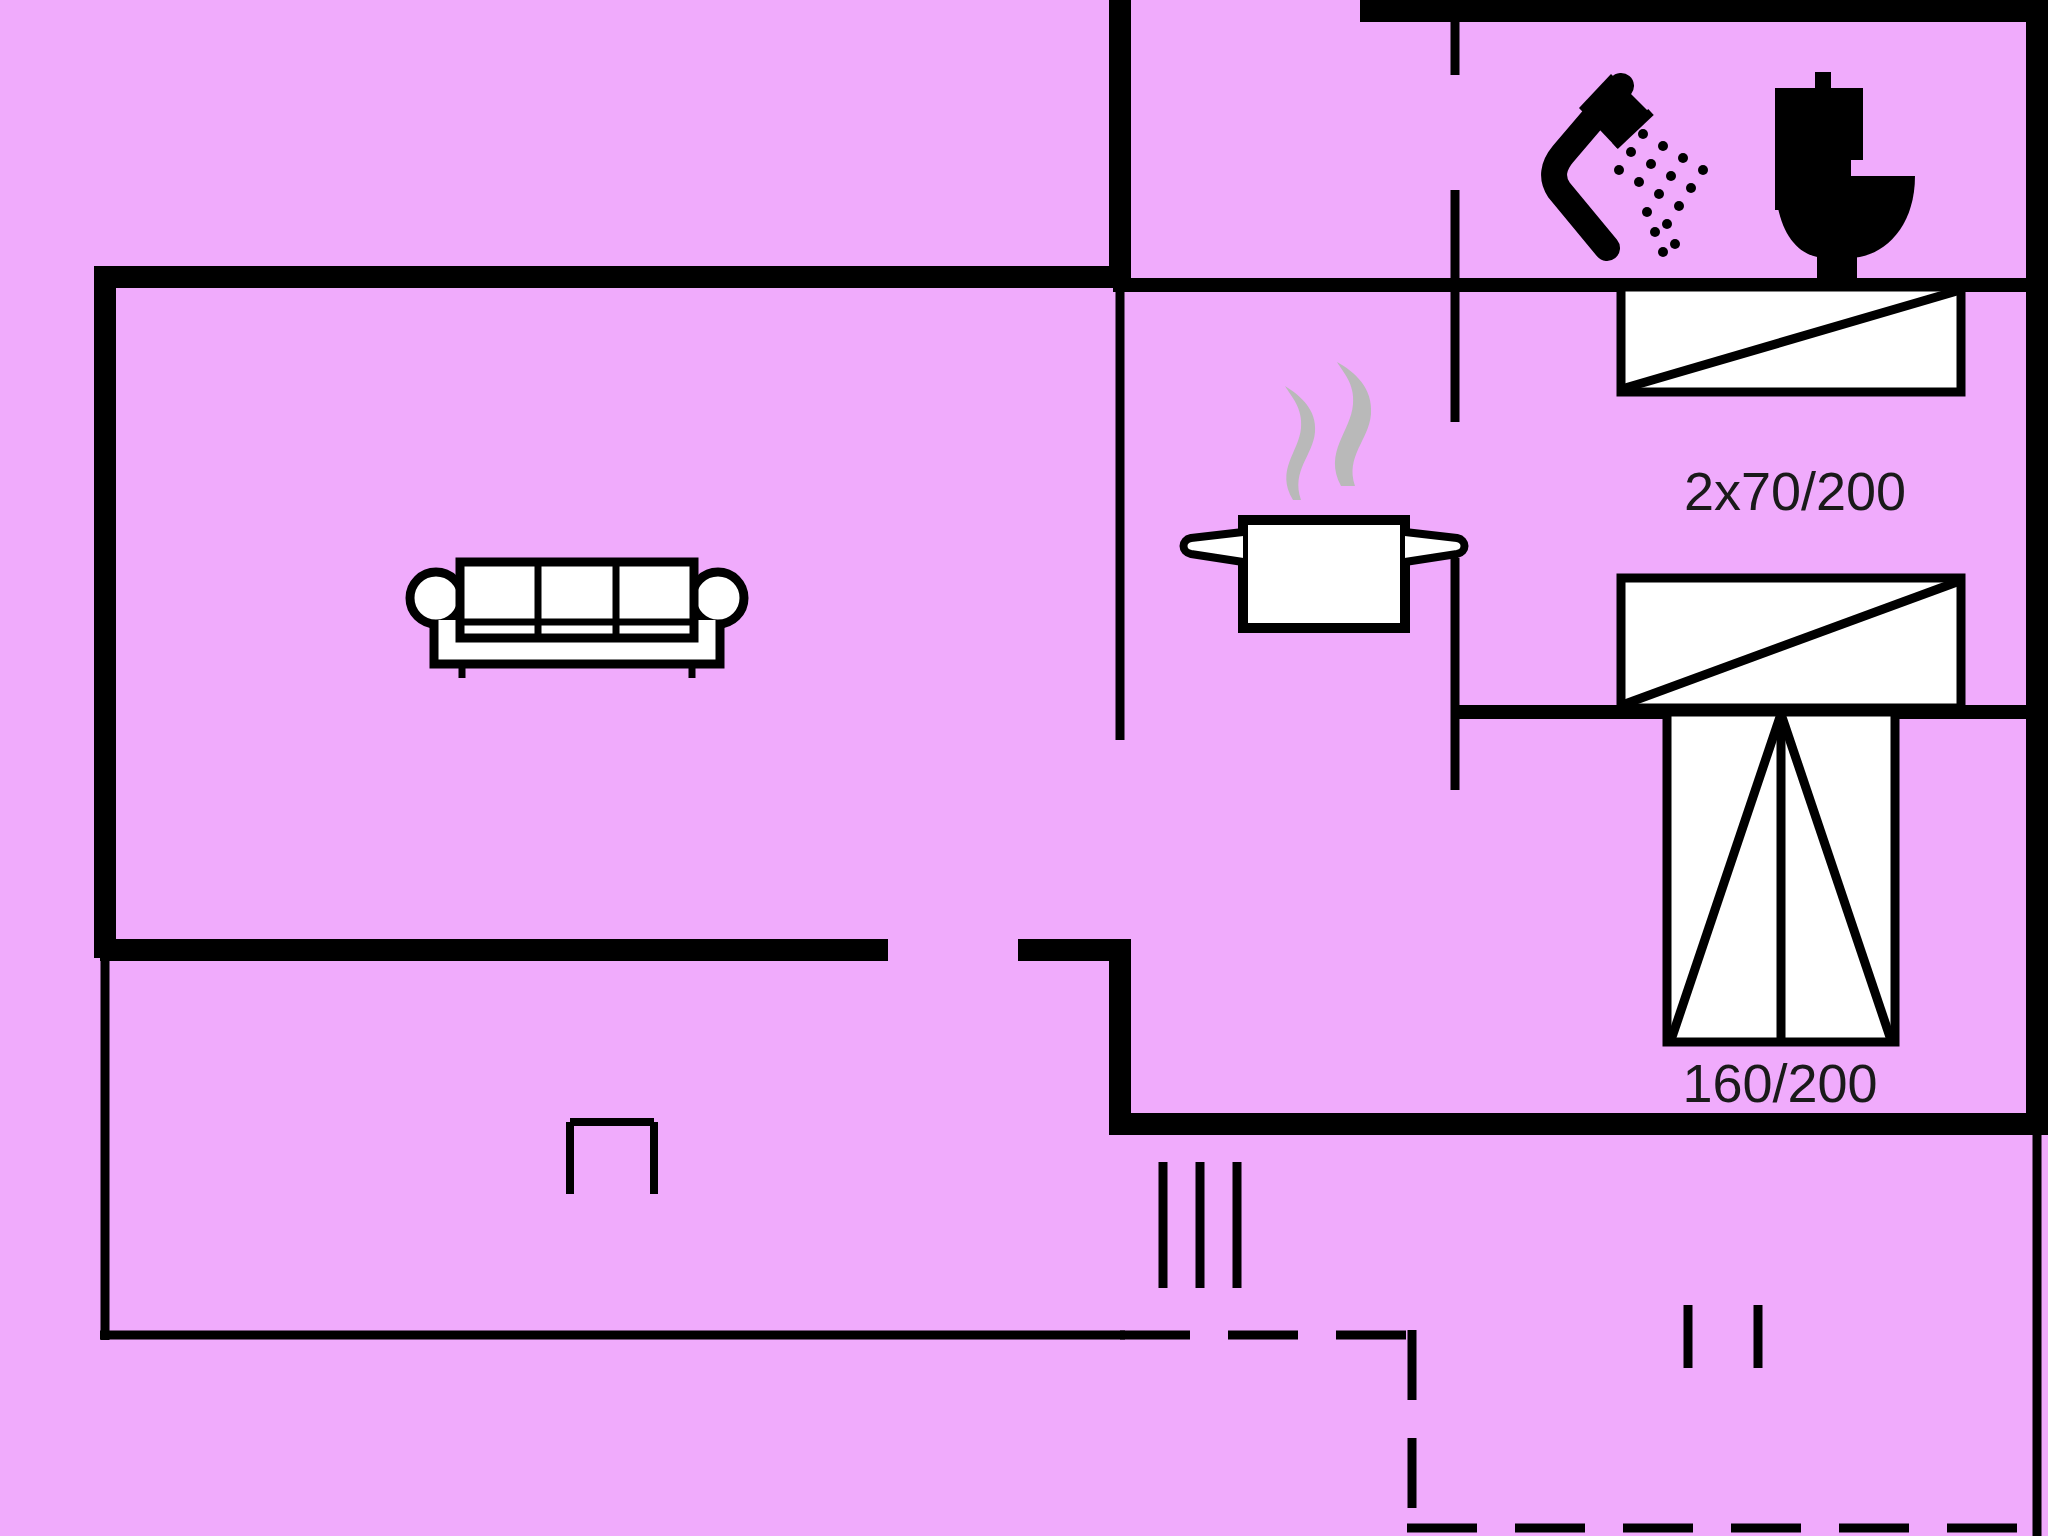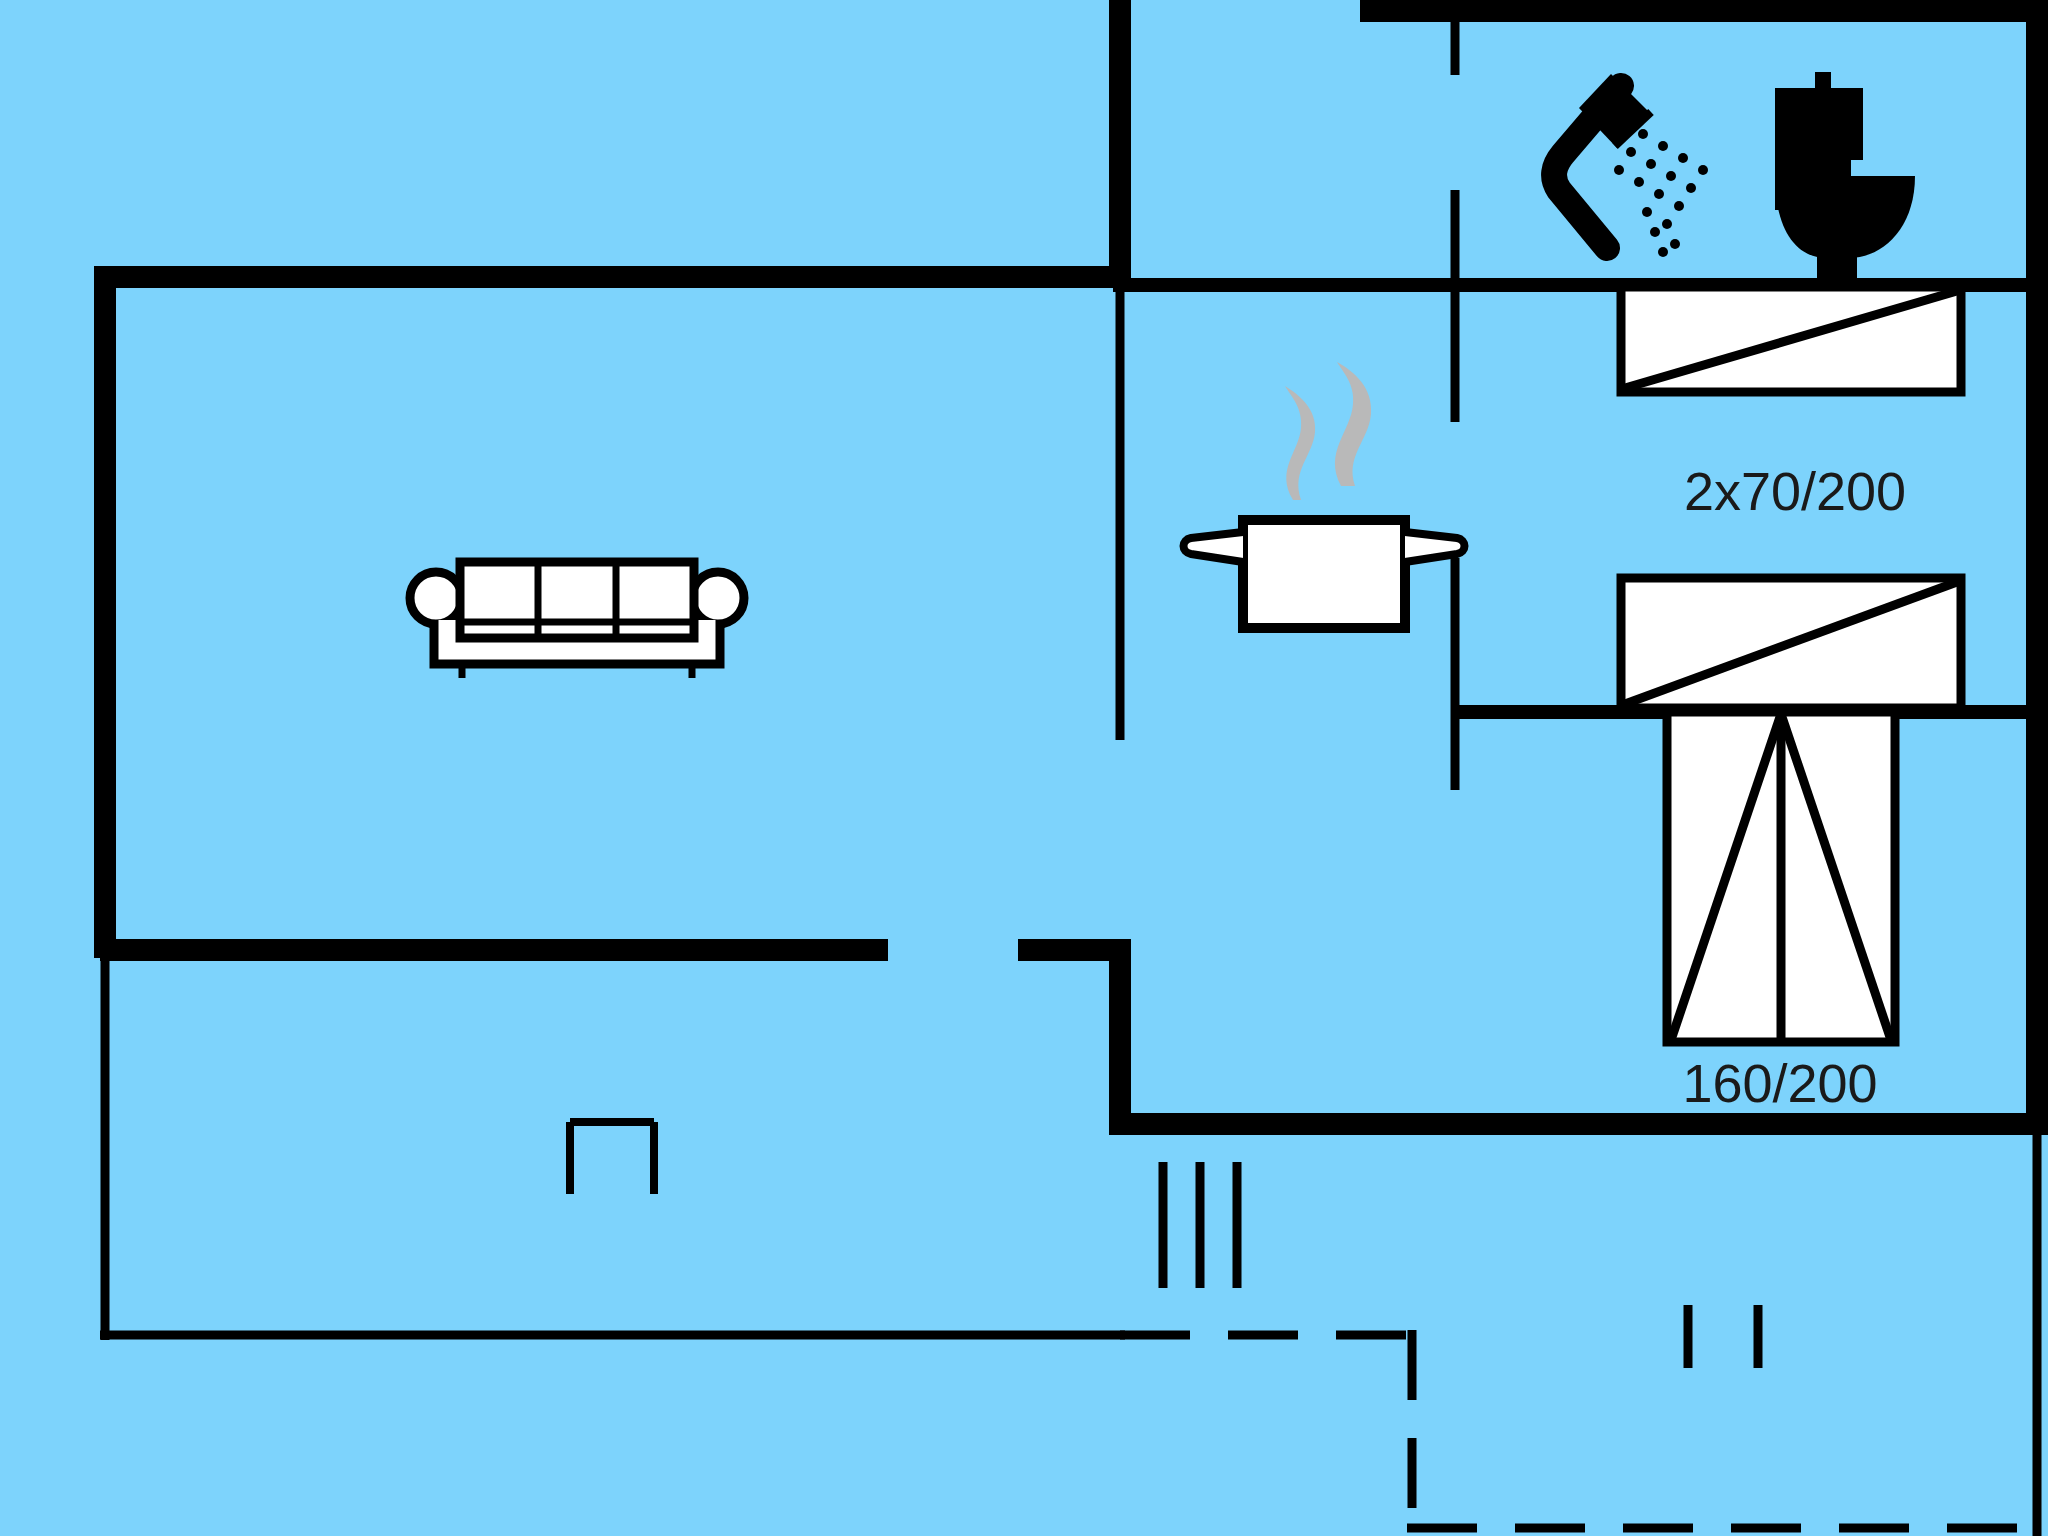--- a/index.html
+++ b/index.html
@@ -10,21 +10,21 @@
   body {
     width: 2048px;
     height: 1536px;
     overflow: hidden;
     font-family: "Liberation Sans", sans-serif;
   }
   #floorplan-root {
     position: relative;
     width: 2048px;
     height: 1536px;
-    background: #7dd3fc;
+    background: #f0abfc;
   }
   svg#plan-svg {
     display: block;
     width: 2048px;
     height: 1536px;
   }
   .wall-thick { stroke: #000000; stroke-width: 22; fill: none; stroke-linecap: butt; }
   .wall-med   { stroke: #000000; stroke-width: 14; fill: none; stroke-linecap: butt; }
   .wall-thin  { stroke: #000000; stroke-width: 9;  fill: none; stroke-linecap: butt; }
   .wall-dashed{ stroke: #000000; stroke-width: 9;  fill: none; stroke-linecap: butt; stroke-dasharray: 70 38; }

